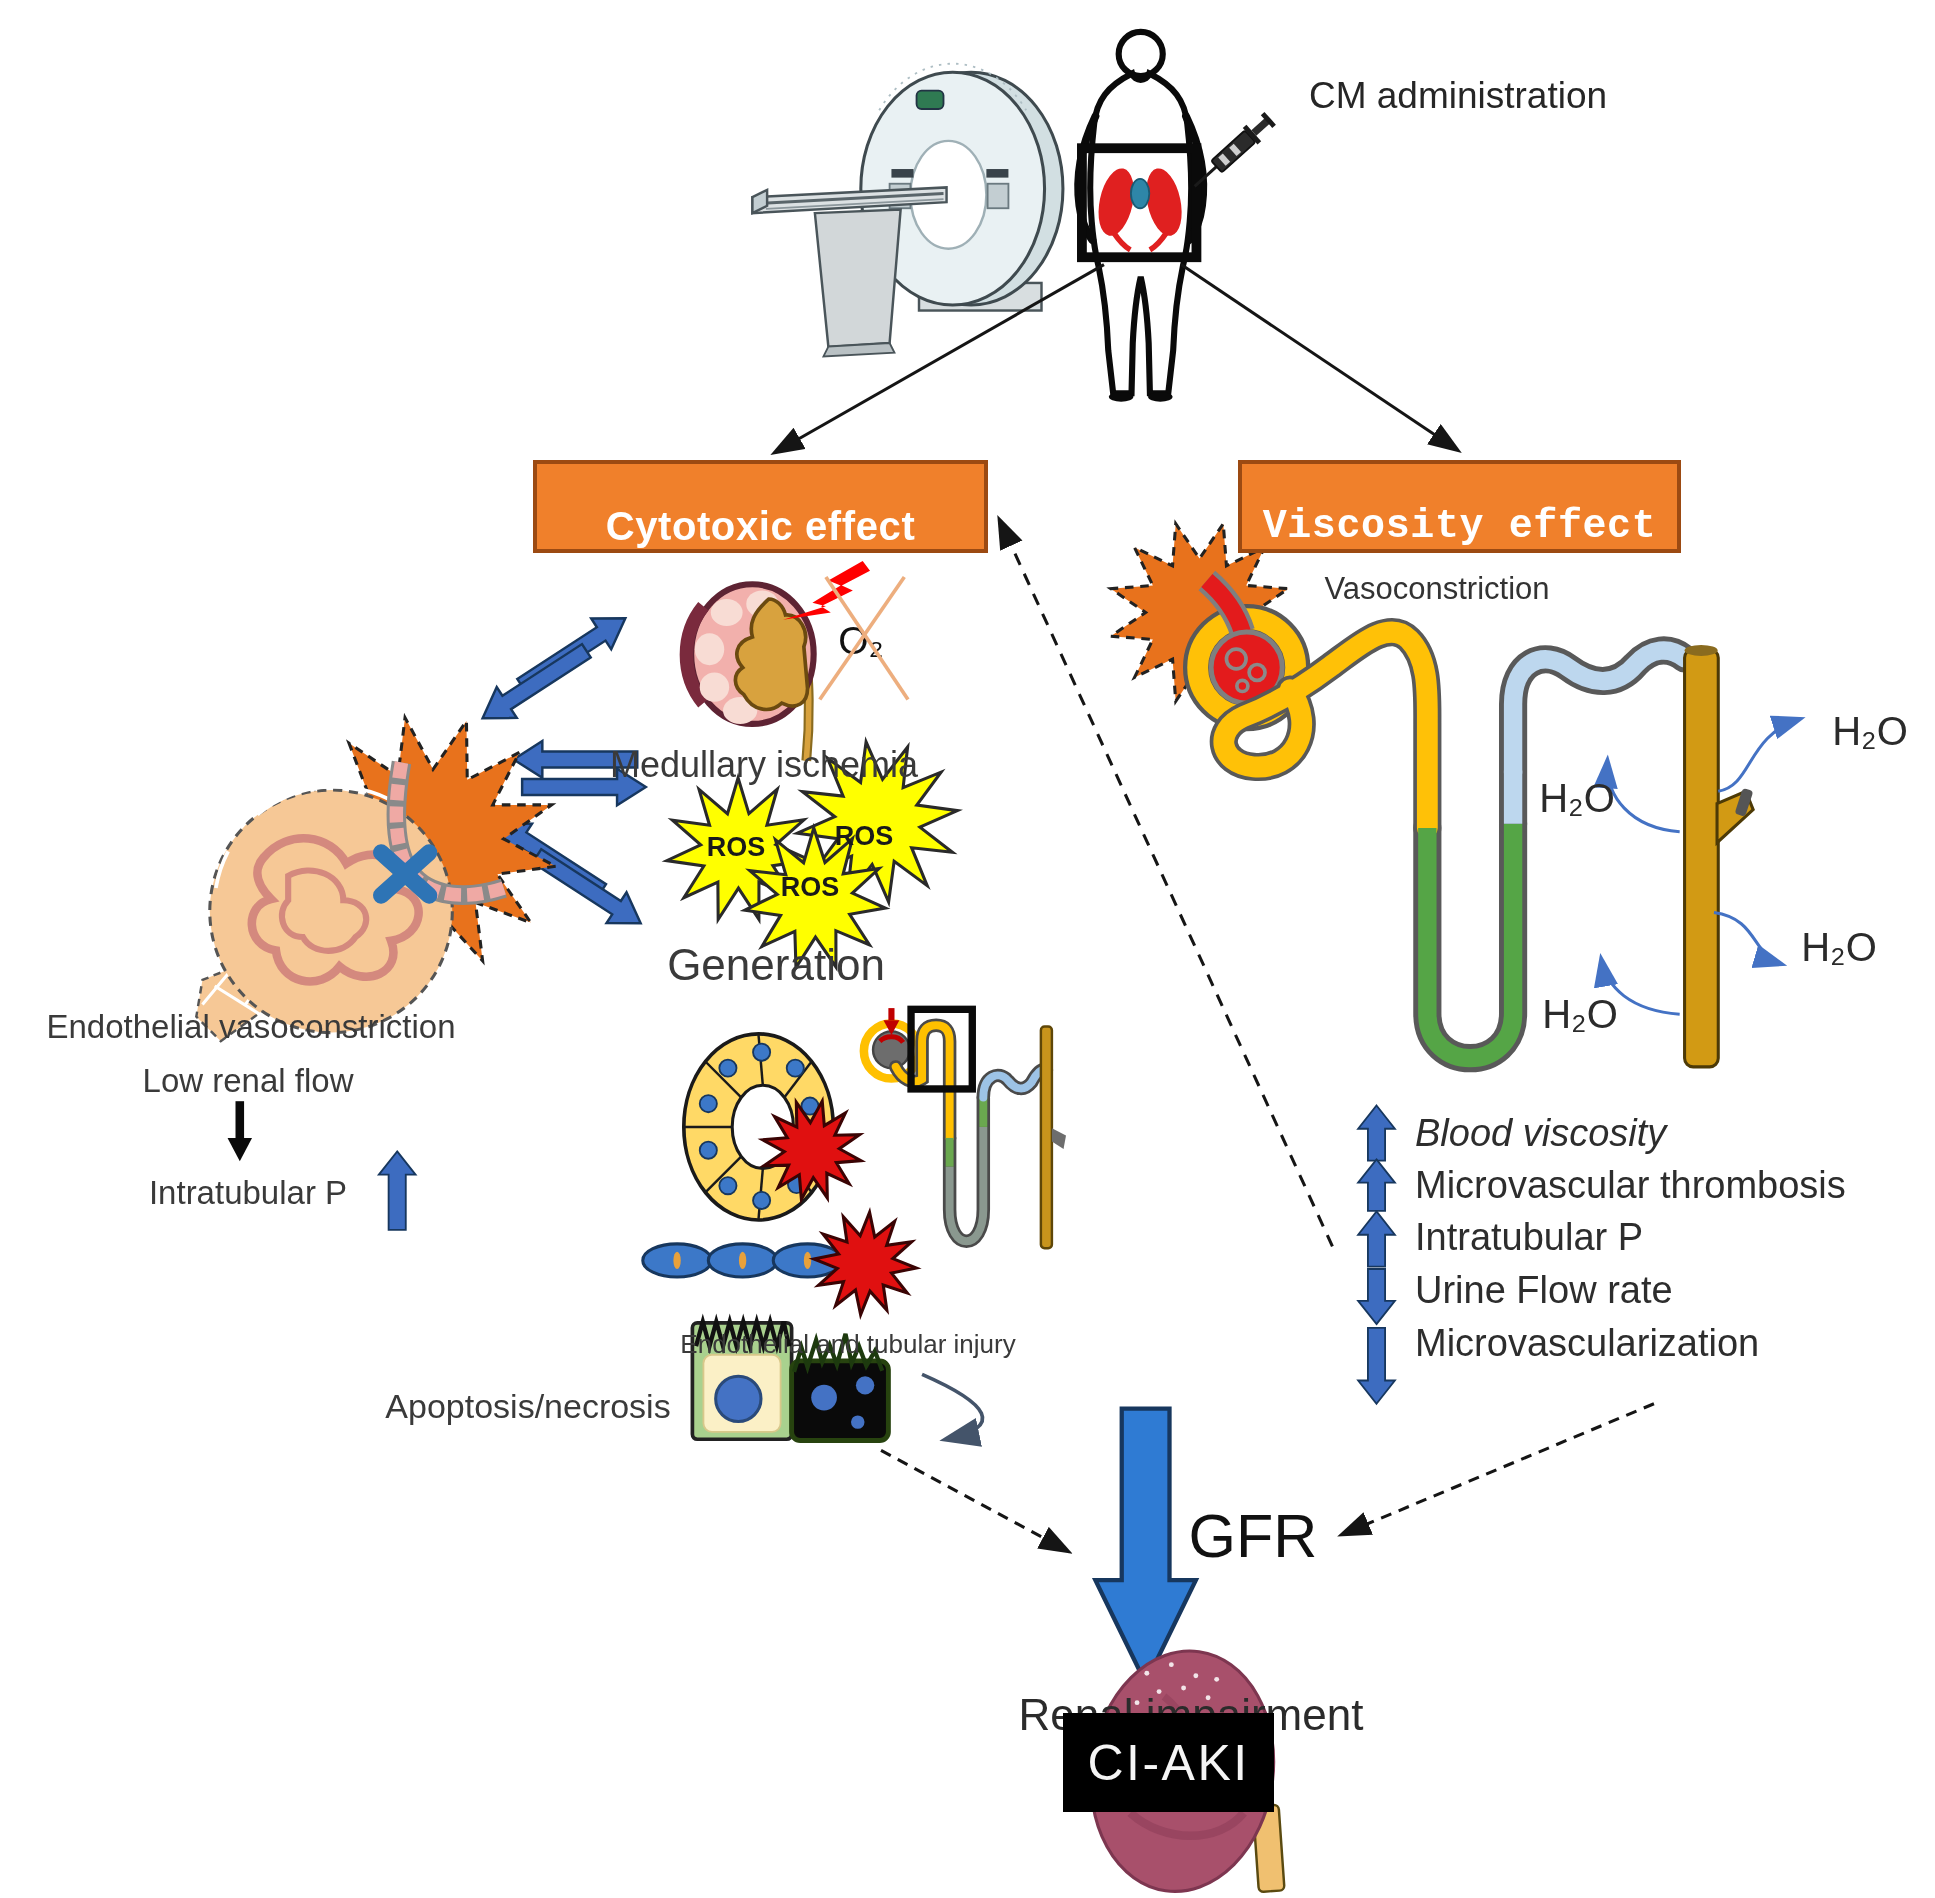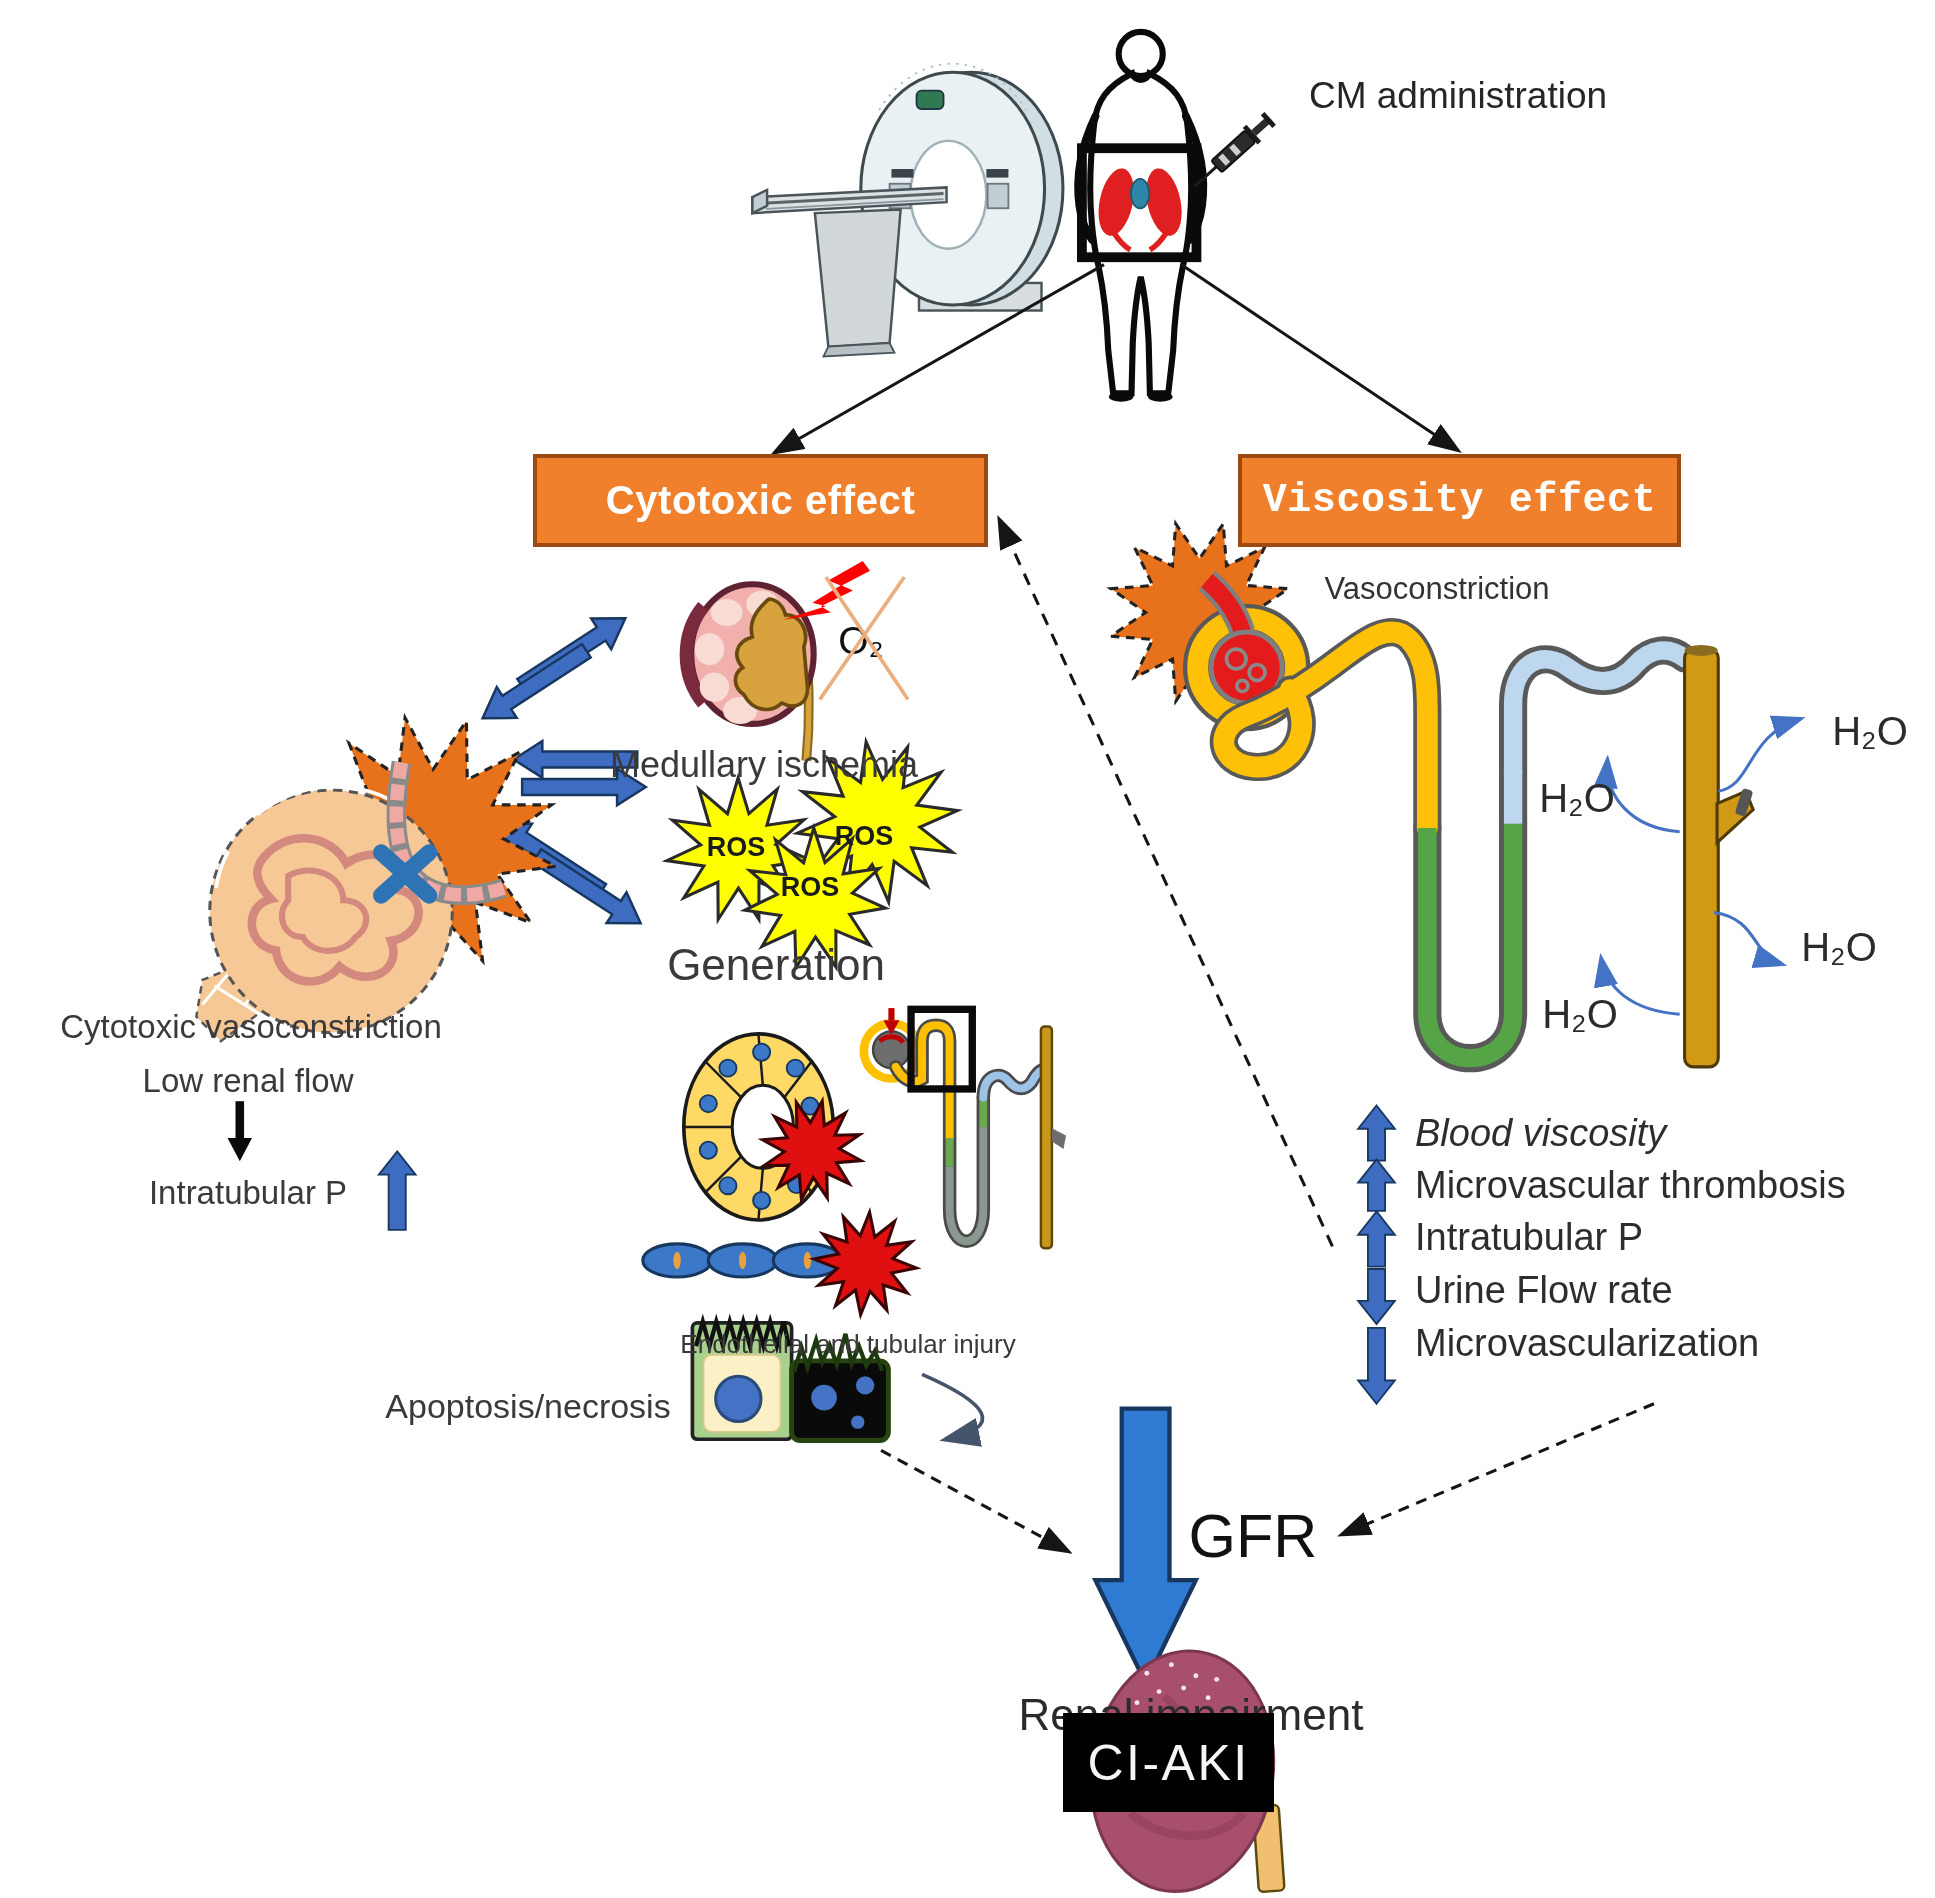--- a/index.html
+++ b/index.html
@@ -3,22 +3,22 @@
 <meta charset="utf-8">
 <style>
   html,body{margin:0;padding:0;background:#ffffff;}
   body{width:1936px;height:1898px;overflow:hidden;font-family:"Liberation Sans",sans-serif;}
   .stage{position:relative;width:1936px;height:1898px;background:#ffffff;}
   .stage > svg{position:absolute;left:0;top:0;z-index:1;}
   svg.overlay{z-index:3 !important;pointer-events:none;}
   .lbl{position:absolute;z-index:2;white-space:nowrap;transform:translate(-50%,-50%);
        color:#3a3a3a;line-height:1.05;}
   .dark{color:#262626;}
-  .effect-box{position:absolute;z-index:2;display:flex;align-items:center;justify-content:center;
-       background:#F0802B;border:4.3px solid #9C4A12;box-sizing:border-box;}
+  .effect-box{position:absolute;z-index:2;display:flex;align-items:flex-end;justify-content:center;
+       background:#F0802B;border:4.3px solid #9C4A12;box-sizing:border-box;margin-top:6px;}
   .effect-box span{color:#ffffff;font-weight:bold;font-size:40px;letter-spacing:0.6px;}
   .ciaki-box{position:absolute;z-index:2;display:flex;align-items:center;justify-content:center;
        background:#000000;}
   .ciaki-box span{color:#f5f5f5;font-size:50px;letter-spacing:2.5px;font-weight:400;}
   .list-row{position:absolute;z-index:2;white-space:nowrap;transform:translate(0,-50%);
        color:#2d2d2d;font-size:38px;}
 </style>
 </head>
 <body>
 
@@ -310,21 +310,21 @@
 </div>
 
 <div class="lbl" style="left:861px;top:641px;font-size:39px;color:#111;">O₂</div>
 <div class="lbl" style="left:764px;top:765px;font-size:36px;">Medullary ischemia</div>
 
 <div class="lbl" style="left:736px;top:847px;font-size:27px;color:#1a1a1a;font-weight:bold;">ROS</div>
 <div class="lbl" style="left:864px;top:836px;font-size:27px;color:#1a1a1a;font-weight:bold;">ROS</div>
 <div class="lbl" style="left:810px;top:887px;font-size:27px;color:#1a1a1a;font-weight:bold;">ROS</div>
 <div class="lbl" style="left:776px;top:965px;font-size:44px;">Generation</div>
 
-<div class="lbl" style="left:251px;top:1027px;font-size:33px;">Cytotoxic vasoconstriction</div>
+<div class="lbl" style="left:251px;top:1027px;font-size:33px;">Endothelial vasoconstriction</div>
 <div class="lbl" style="left:248px;top:1081px;font-size:33px;">Low renal flow</div>
 <div class="lbl" style="left:248px;top:1193px;font-size:33px;">Intratubular P</div>
 
 <div class="lbl" style="left:848px;top:1345px;font-size:26px;">Endothelial and tubular injury</div>
 <div class="lbl" style="left:528px;top:1407px;font-size:34px;">Apoptosis/necrosis</div>
 
 <div class="lbl" style="left:1437px;top:589px;font-size:31px;color:#333;">Vasoconstriction</div>
 
 <div class="lbl" style="left:1870px;top:731px;font-size:40px;color:#2b2b2b;">H₂O</div>
 <div class="lbl" style="left:1577px;top:798px;font-size:40px;color:#2b2b2b;">H₂O</div>

